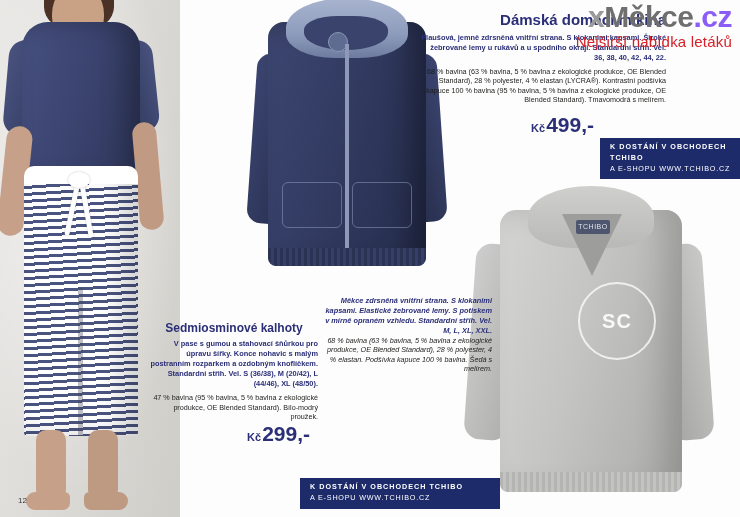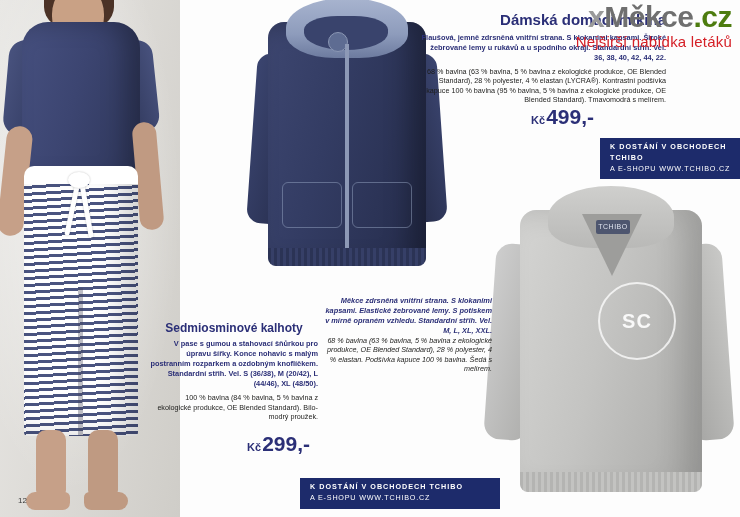--- a/index.html
+++ b/index.html
@@ -34,21 +34,21 @@
     font-size: 30px;
     font-weight: bold;
     color: #6f6f6f;
     letter-spacing: -0.5px;
   }
   .wm-main .x {
     color: #9a9a9a;
     font-weight: bold;
   }
   .wm-main .red {
-    color: #4d7c0f;
+    color: #8b5cf6;
     text-align: right;
   }
   .wm-sub {
     margin-top: 2px;
     font-size: 15px;
     color: #d52027;
     letter-spacing: 0.2px;
   }
 
   
@@ -332,21 +332,21 @@
     top: 58px;
     width: 38px;
     height: 168px;
     border-radius: 14px;
     background: linear-gradient(260deg, #3b4570, #222843);
     transform: rotate(-4deg);
   }
 
   
   .hoodie-grey {
-    left: 486px;
+    left: 466px;
     top: 186px;
     width: 250px;
     height: 330px;
   }
   .hg-body {
     position: absolute;
     left: 34px;
     top: 24px;
     width: 182px;
     height: 282px;
@@ -463,27 +463,27 @@
     font-size: 11px;
     font-weight: bold;
     vertical-align: baseline;
     margin-right: 1px;
   }
 
   
   .b1 { left: 420px; top: 12px; width: 246px; }
   .b1 .title { font-size: 15px; }
   .b1 .para { margin-top: 4px; }
-  .b1 .price-wrap { text-align: right; padding-right: 72px; }
+  .b1 .price-wrap { margin-top: 8px; text-align: right; padding-right: 72px; }
 
   
   .b2 { left: 150px; top: 322px; width: 168px; text-align: right; }
   .b2 .title { font-size: 12px; }
   .b2 .para { margin-top: 4px; }
-  .b2 .price-wrap { margin-top: 10px; text-align: right; padding-right: 8px; }
+  .b2 .price-wrap { text-align: right; padding-right: 8px; }
 
   
   .b3 { left: 320px; top: 296px; width: 172px; text-align: right; }
   .b3 .title { font-size: 13px; }
   .b3 .para { margin-top: 0; font-style: italic; }
   .b3 .price-wrap { margin-top: 8px; text-align: right; padding-right: 6px; }
 
   
   .banner {
     position: absolute;
@@ -573,21 +573,21 @@
     <div class="body-blue title-right para">Flaušová, jemně zdrsněná vnitřní strana. S klokanimi kapsami. Široké žebrované lemy u rukávů a u spodního okraji. Standardní střih. Vel. 36, 38, 40, 42, 44, 22.</div>
     <div class="body-txt title-right para">68 % bavlna (63 % bavlna, 5 % bavlna z ekologické produkce, OE Blended Standard), 28 % polyester, 4 % elastan (LYCRA®). Kontrastní podšívka kapuce 100 % bavlna (95 % bavlna, 5 % bavlna z ekologické produkce, OE Blended Standard). Tmavomodrá s melírem.</div>
     <div class="price-wrap">
       <span class="price"><span class="kc">Kč</span><span>499,-</span></span>
     </div>
   </div>
 
   <div class="block b2">
     <div class="title title-center">Sedmiosminové kalhoty</div>
     <div class="body-blue title-right para">V pase s gumou a stahovací šňůrkou pro úpravu šířky. Konce nohavic s malým postranním rozparkem a ozdobným knoflíčkem. Standardní střih. Vel. S (36/38), M (20/42), L (44/46), XL (48/50).</div>
-    <div class="body-txt title-right para">100 % bavlna (84 % bavlna, 5 % bavlna z ekologické produkce, OE Blended Standard). Bílo-modrý proužek.</div>
+    <div class="body-txt title-right para">47 % bavlna (95 % bavlna, 5 % bavlna z ekologické produkce, OE Blended Standard). Bílo-modrý proužek.</div>
     <div class="price-wrap">
       <span class="price"><span class="kc">Kč</span><span>299,-</span></span>
     </div>
   </div>
 
   <div class="block b3">
     <div class="body-blue title-right para">Měkce zdrsněná vnitřní strana. S klokanimi kapsami. Elastické žebrované lemy. S potiskem v mírně opraném vzhledu. Standardní střih. Vel. M, L, XL, XXL.</div>
     <div class="body-txt title-right para">68 % bavlna (63 % bavlna, 5 % bavlna z ekologické produkce, OE Blended Standard), 28 % polyester, 4 % elastan. Podšívka kapuce 100 % bavlna. Šedá s melírem.</div>
   </div>
 

